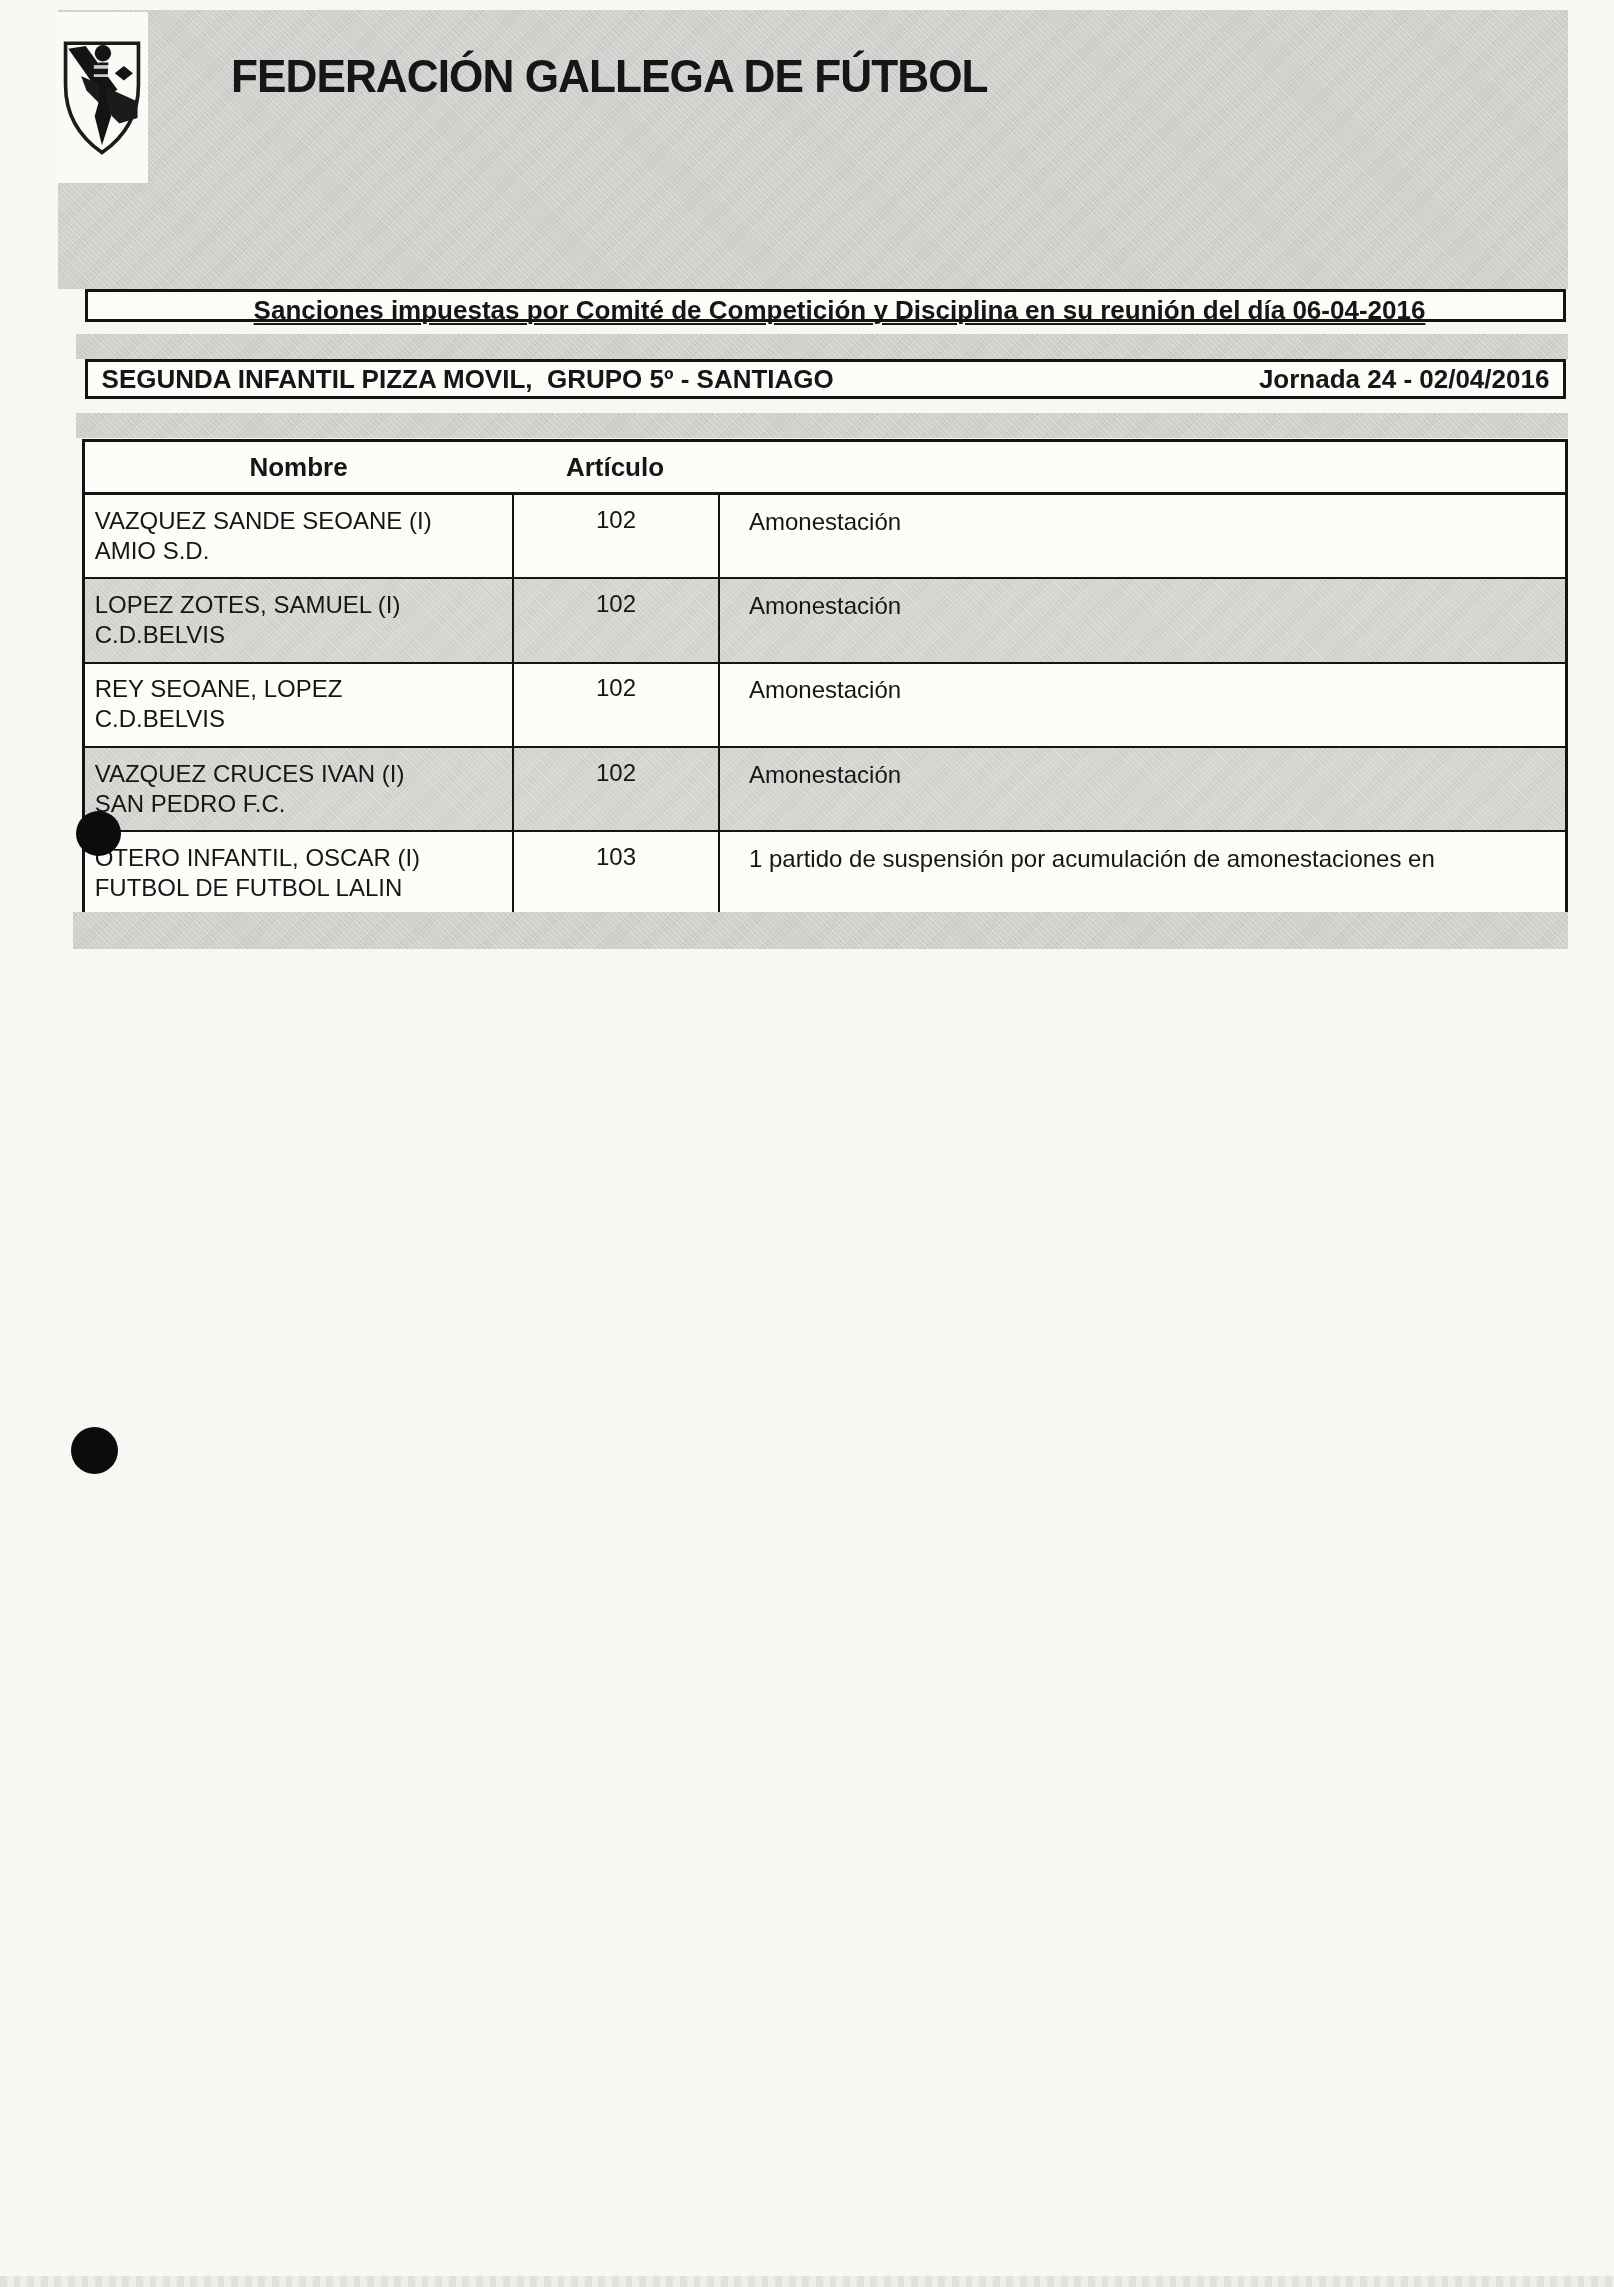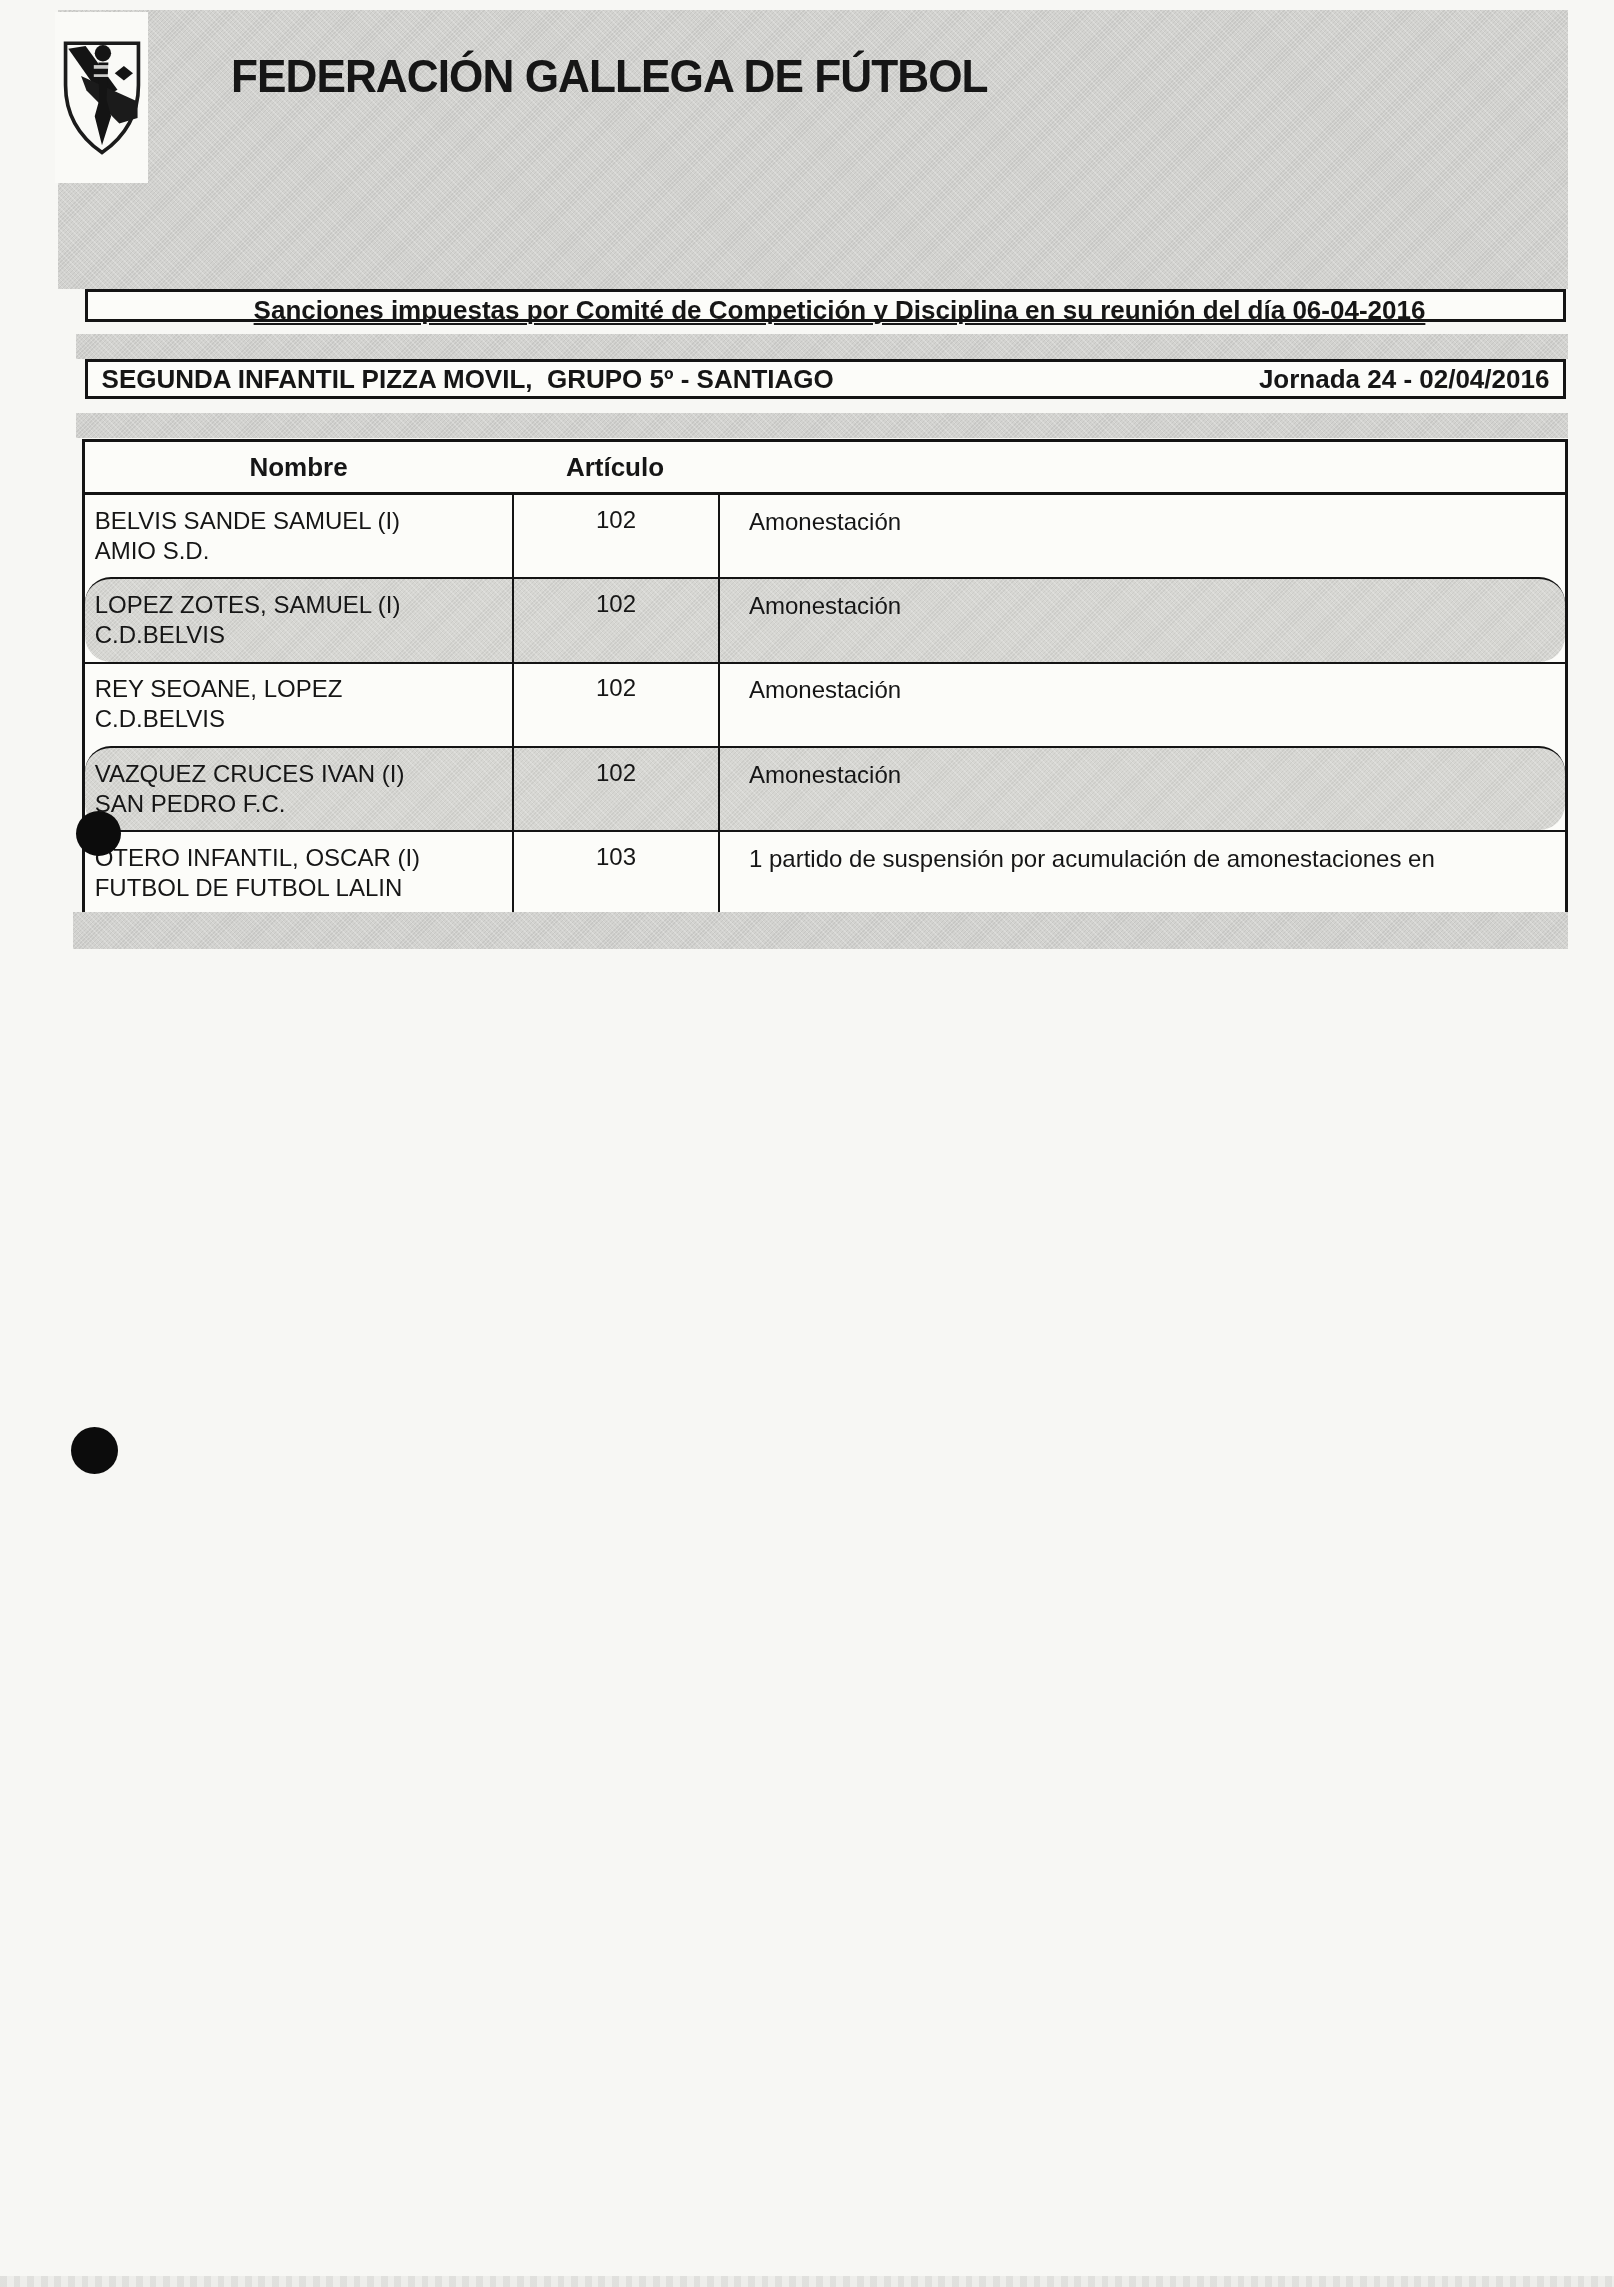--- a/index.html
+++ b/index.html
@@ -54,21 +54,20 @@
   .tbody .trow:last-child { min-height:83px; }
   .cell { box-sizing:border-box; }
   .c-name { width:427px; padding:10.7px 5.8px 11.6px 9.7px; line-height:30px; }
   .c-art  { width:206px; border-left:2.9px solid #141414; text-align:center; padding-top:10.7px; }
   .c-mot  { flex:1; border-left:2.9px solid #141414; padding:10.7px 23px 11.6px 29px; line-height:31px; }
   .trow.shaded {
     background-color:#d7d7d3;
     background-image:
       repeating-linear-gradient(45deg, rgba(255,255,255,.20) 0 1px, rgba(0,0,0,0) 1px 3.9px),
       repeating-linear-gradient(-45deg, rgba(90,90,90,.09) 0 1px, rgba(0,0,0,0) 1px 2.9px);
-    border-radius: 26px;
   }
   .table-shadow { position:absolute; left:73px; top:912px; width:1495px; height:37px; }
   
   .punch-dot { position:absolute; border-radius:50%; background:#0c0c0c; }
   .dot-1 { left:76px; top:811px; width:45px; height:45px; }
   .dot-2 { left:71px; top:1427px; width:47px; height:47px; }
   .bottom-edge {
     position:absolute; left:0; top:2276px; width:1615px; height:10.7px; opacity:.75;
     background:repeating-linear-gradient(90deg,#d9d9d6 0 6.8px,#ebebe8 6.8px 13.6px);
   }
@@ -109,21 +108,21 @@
   <div class="strip strip-2 gray-tex"></div>
 
   <div class="sanctions-table">
     <div class="thead">
       <div class="th h-name">Nombre</div>
       <div class="th h-art">Artículo</div>
     </div>
     <div class="tbody">
         <div class="trow">
       <div class="cell c-name">
-        <div>BELVIS SANDE SAMUEL (I)</div>
+        <div>VAZQUEZ SANDE SEOANE (I)</div>
         <div>AMIO S.D.</div>
       </div>
       <div class="cell c-art">102</div>
       <div class="cell c-mot">
         <div>Amonestación</div>
         <div></div>
       </div>
     </div>
         <div class="trow shaded">
       <div class="cell c-name">

